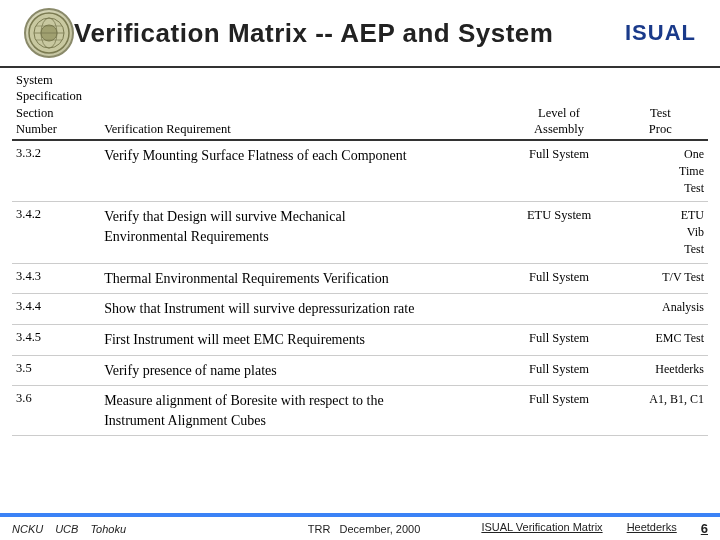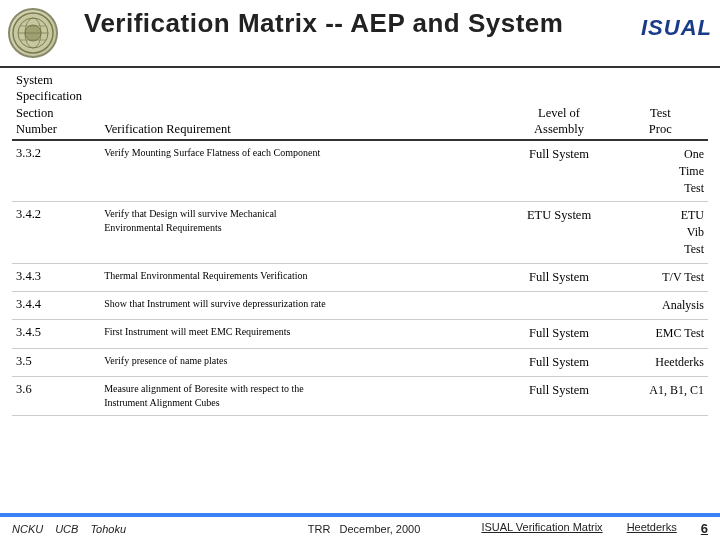--- a/index.html
+++ b/index.html
@@ -8,45 +8,44 @@
       height: 540px;
       font-family: Arial, sans-serif;
       background: #fff;
       overflow: hidden;
       position: relative;
     }
 
     
     .header {
       display: flex;
-      padding: 8px 8px;
+      align-items: center;
+      padding: 8px 24px;
       border-bottom: 2px solid #333;
       background: #fff;
-      gap: 26px;
     }
     .header-title {
       font-size: 26px;
       font-weight: bold;
       color: #222;
       flex: 1;
       letter-spacing: 0.5px;
     }
     .header-logo-right {
       width: 80px;
       height: 40px;
       display: flex;
       align-items: center;
       justify-content: flex-end;
     }
 
     
     .isual-logo {
       font-size: 22px;
       font-weight: bold;
-      font-style: italic;
       color: #1a3a8a;
       letter-spacing: 1px;
     }
 
     
     .main-content {
       padding: 0 12px;
       font-family: Liberation Serif, serif;
     }
 
@@ -80,21 +79,21 @@
       border-bottom: 1px solid #ccc;
     }
 
     td.section-num {
       width: 52px;
       font-size: 12.5px;
       white-space: nowrap;
     }
     td.requirement {
       width: 340px;
-      font-size: 10px;
+      font-size: 14px;
       line-height: 1.4;
     }
     td.assembly {
       width: 90px;
       text-align: center;
       font-size: 12.5px;
       line-height: 1.4;
     }
     td.test-proc {
       width: 80px;

